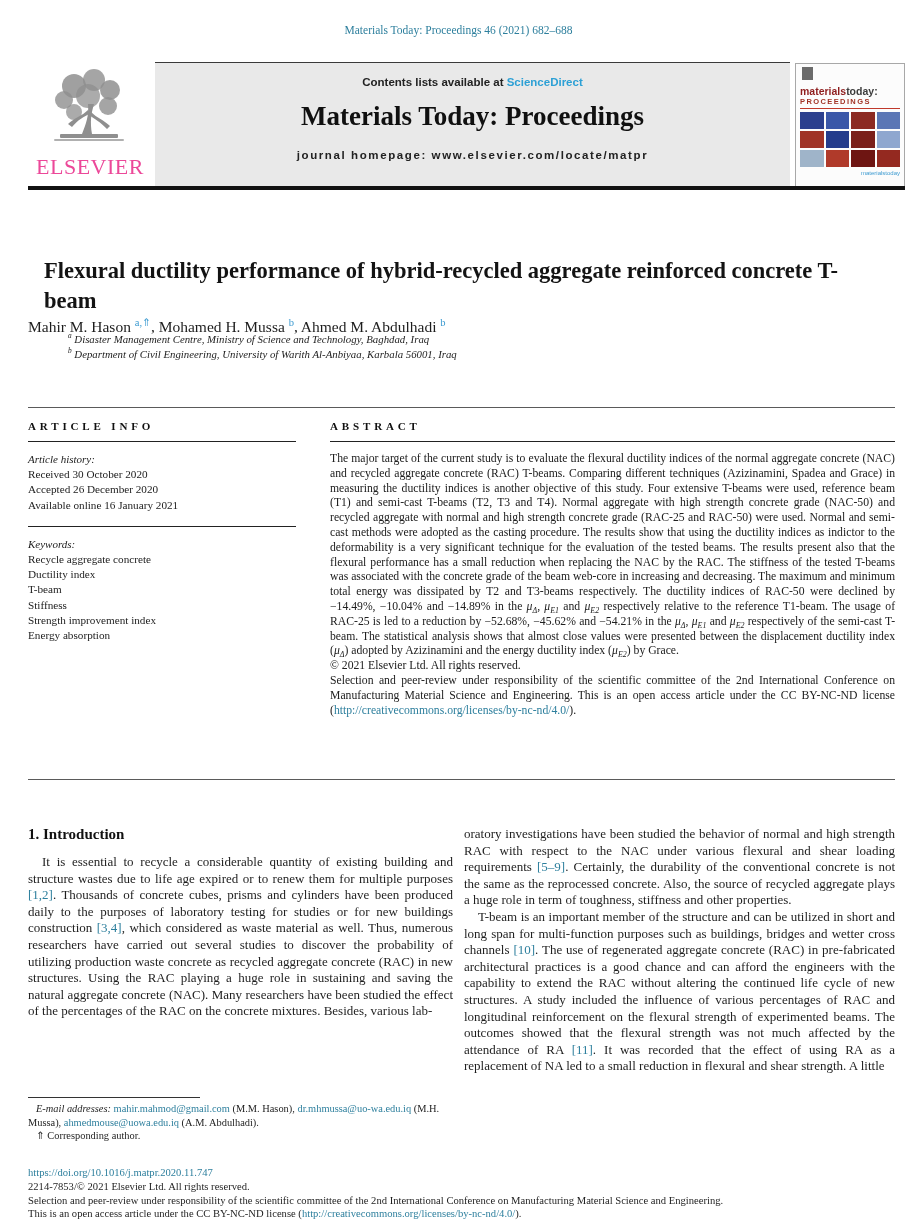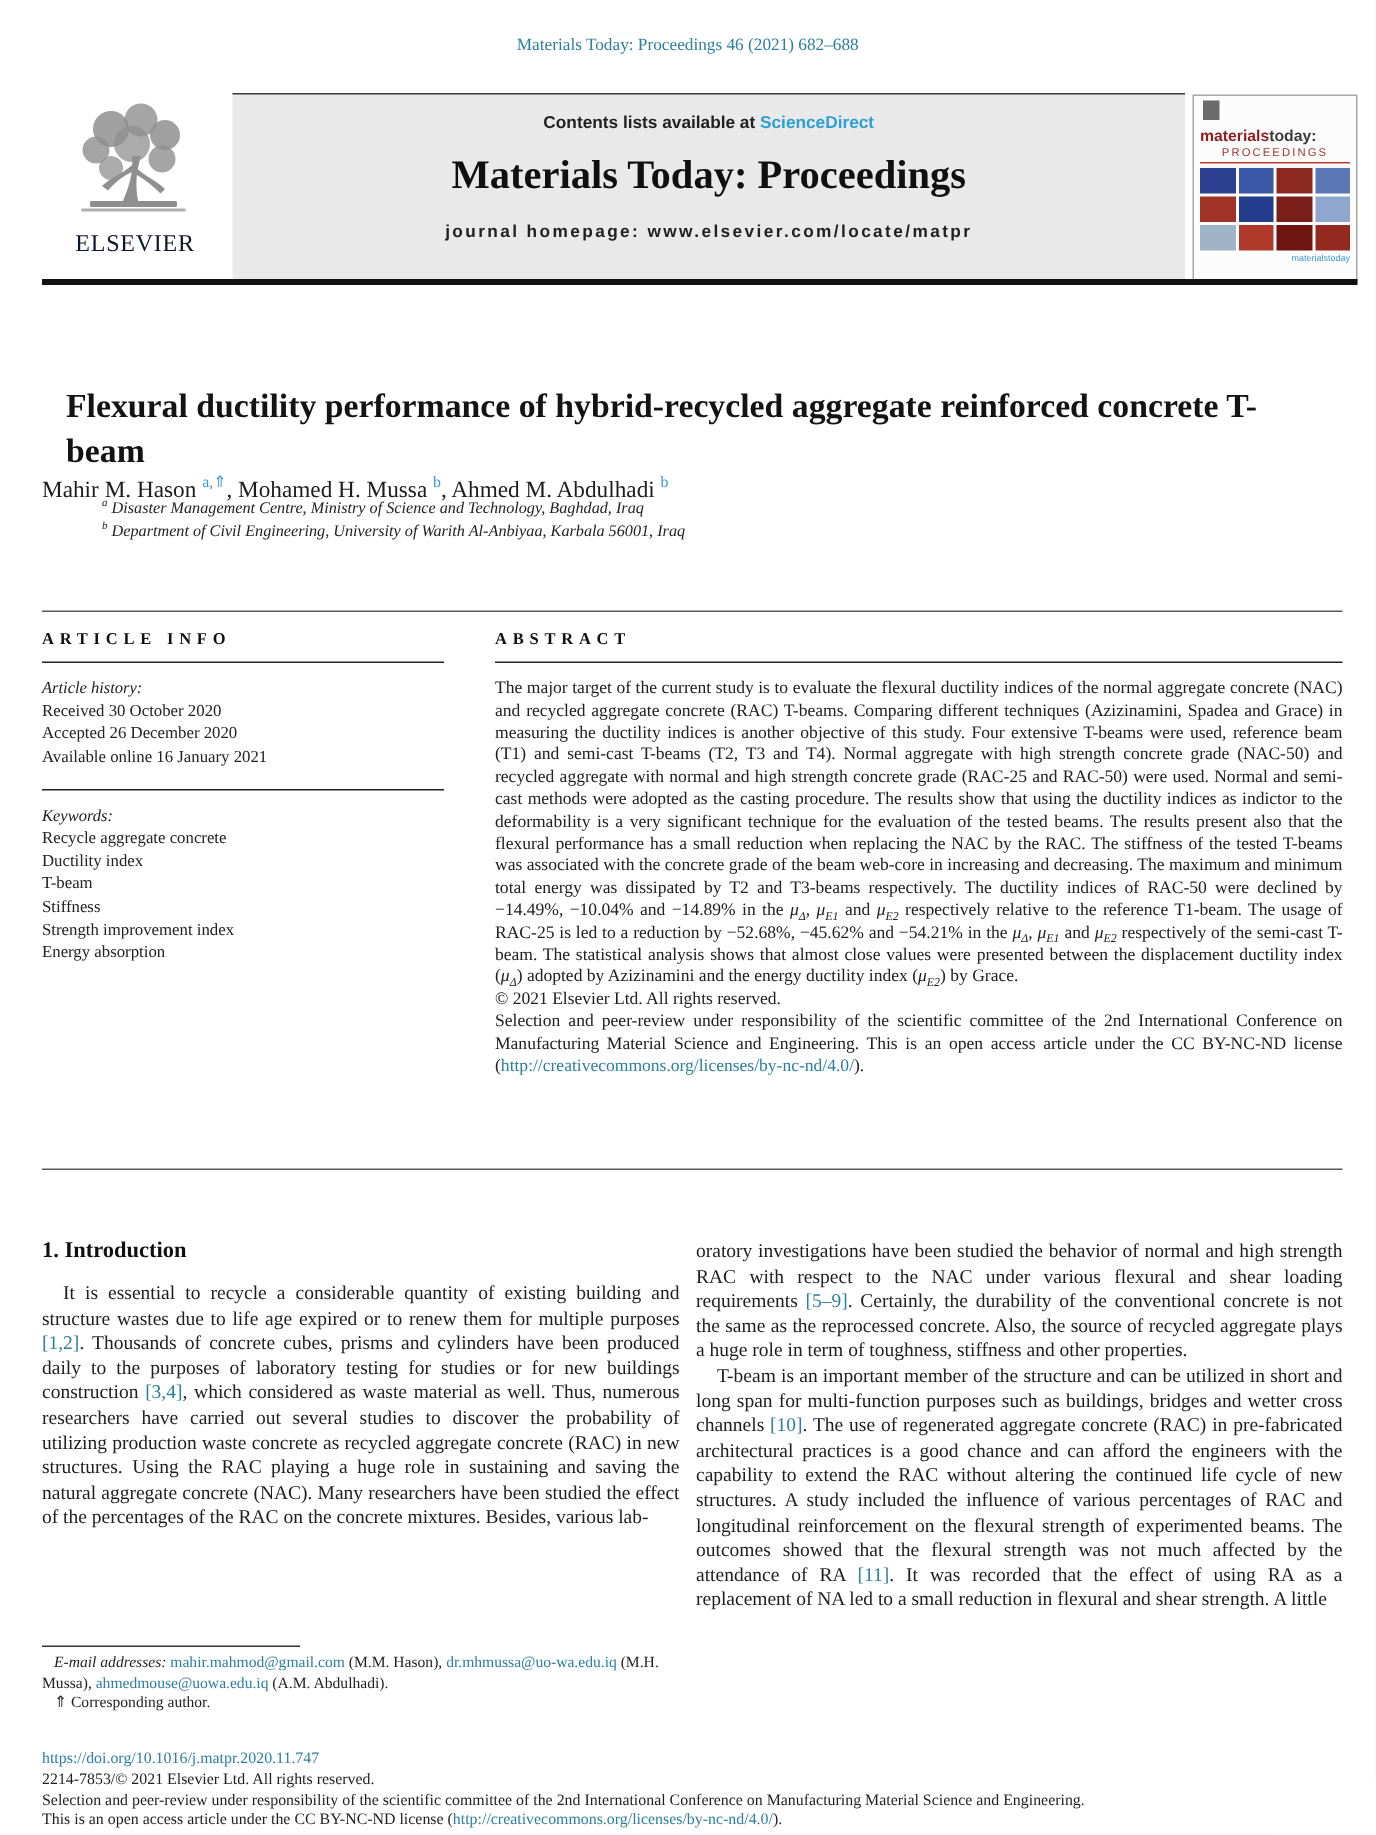--- a/index.html
+++ b/index.html
@@ -15,30 +15,30 @@
             background:#e9e9e9;border-top:1.5px solid #3a3a3a;text-align:center;}
   .contents-line{margin-top:13px;font-family:"Liberation Sans",sans-serif;
                  font-size:11.5px;color:#222;font-weight:600;}
   .sd-link{color:#2da0d5;cursor:pointer;}
   .journal-title{margin-top:13px;font-size:27px;font-weight:600;color:#101010;}
   .homepage-line{margin-top:17px;font-family:"Liberation Sans",sans-serif;font-weight:bold;
                  font-size:11.5px;letter-spacing:1.6px;color:#222;}
 
   .els-logo{position:absolute;left:28px;top:64px;width:124px;height:122px;text-align:center;}
   .els-logo svg{display:block;margin:0 auto;}
-  .els-text{font-size:16px;color:#0f172a;letter-spacing:0.5px;margin-top:-2px;}
+  .els-text{font-size:22px;color:#ec4899;letter-spacing:0.5px;margin-top:-2px;}
 
   .cover{position:absolute;left:795px;top:63px;width:110px;height:125px;
          border:1px solid #a8a8a8;background:#fcfcfc;box-sizing:border-box;padding:3px 4px;}
   .cover-emblem{width:11px;height:13px;background:#6b6b6b;margin-left:2px;}
   .cover-brand{margin-top:6px;font-family:"Liberation Sans",sans-serif;font-size:10.5px;line-height:10px;}
   .brand-mat{color:#8f1d1d;font-weight:bold;}
   .brand-today{color:#3c3c3c;font-weight:bold;}
   .cover-proc{font-family:"Liberation Sans",sans-serif;font-size:7.5px;letter-spacing:1.4px;
-              color:#a23326;font-weight:normal;margin-top:1px;text-align:center;}
+              color:#a23326;font-weight:bold;margin-top:1px;}
   .cover-hr{border:none;border-top:1px solid #c0392b;margin:2px 0 3px;}
   .tiles{display:grid;grid-template-columns:repeat(4,1fr);gap:2px;}
   .tile{height:17px;}
   .cover-foot{margin-top:3px;text-align:right;font-family:"Liberation Sans",sans-serif;
               font-size:6px;color:#3d9bd1;}
 
   .black-bar{position:absolute;left:28px;top:186px;width:877px;height:4px;background:#121212;}
 
   
   .a-title{position:absolute;left:28px;top:240px;width:800px;font-size:22.5px;

